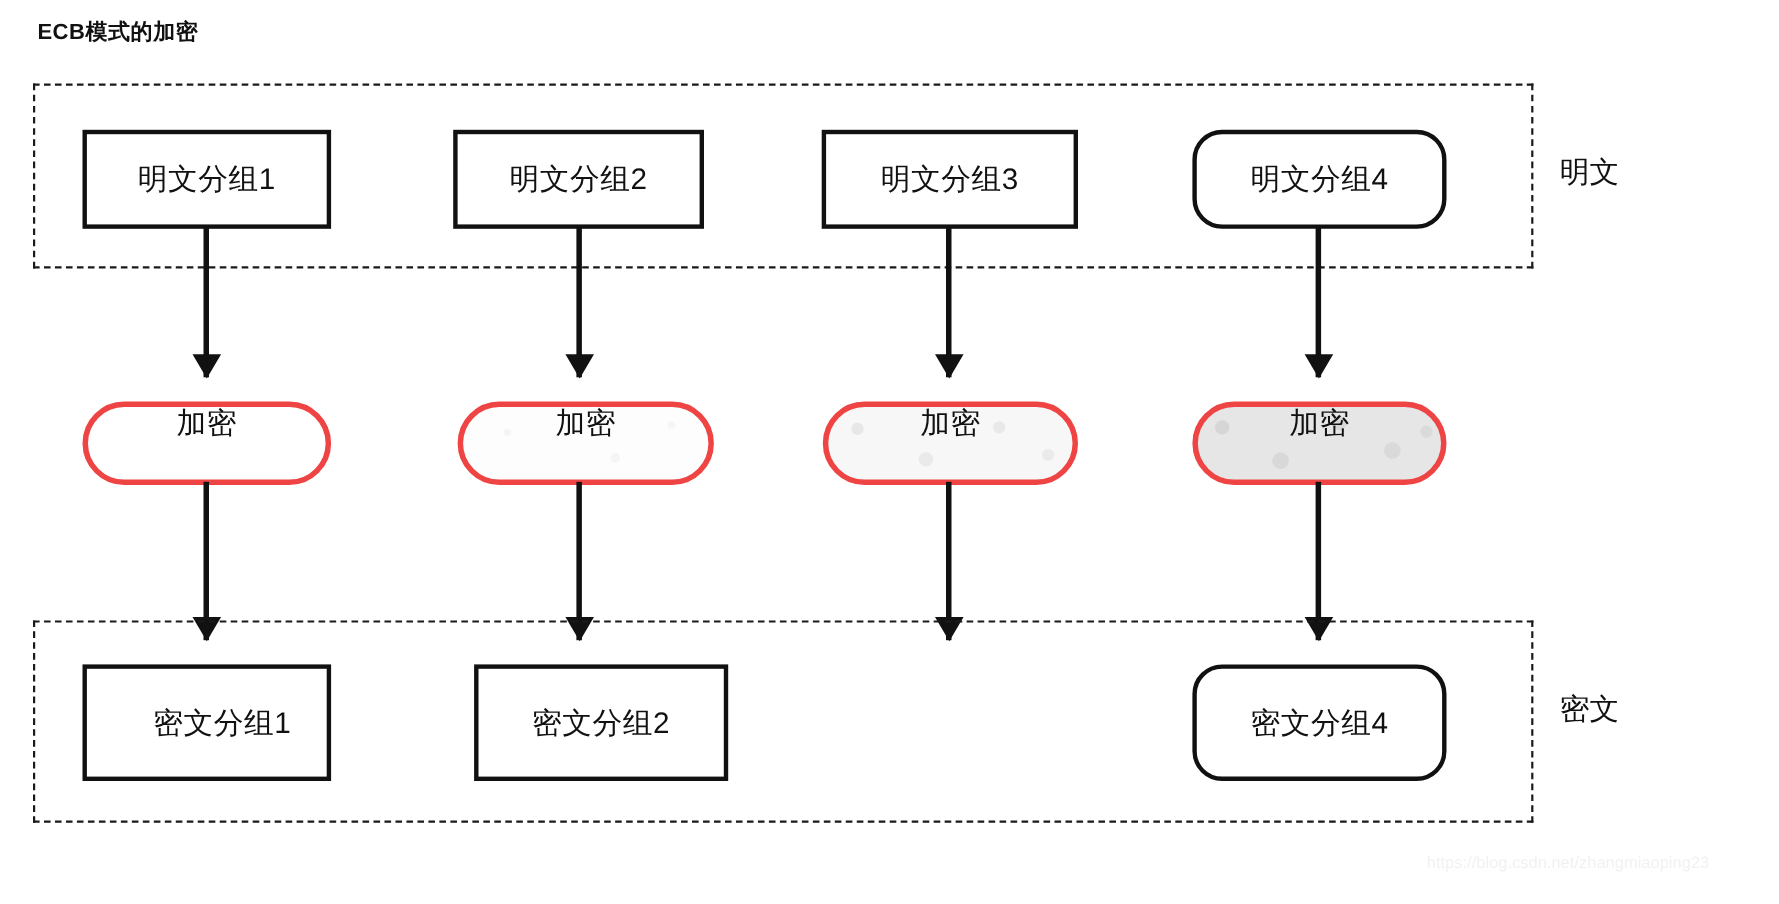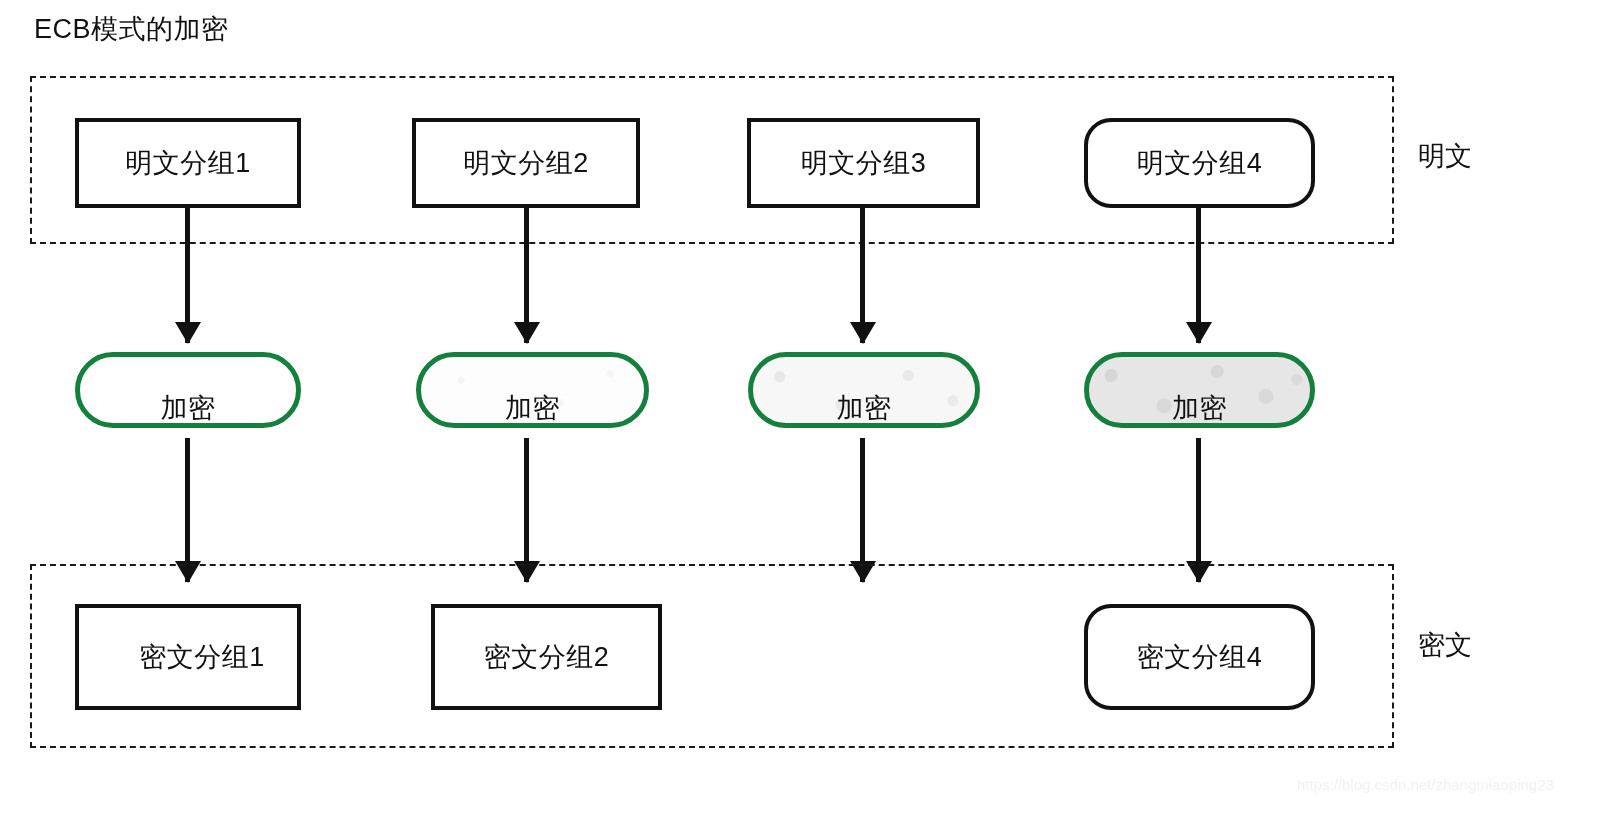--- a/index.html
+++ b/index.html
@@ -16,25 +16,26 @@
     height: 822px;
     background: #ffffff;
     overflow: hidden;
   }
 
   
   .diagram-title {
     position: absolute;
     left: 34px;
     top: 12px;
-    font-size: 27px;
+    font-size: 20px;
     line-height: 34px;
     color: #111111;
     letter-spacing: 0.5px;
     white-space: nowrap;
+    font-weight: bold;
   }
 
   
   .dashed-group {
     position: absolute;
     border: 2px dashed #1a1a1a;
     background: transparent;
     box-sizing: border-box;
   }
   #plaintext-group {
@@ -88,27 +89,27 @@
   .col-4 { left: 1084px; width: 231px; border-radius: 27px; }
 
   .cipher-block.col-1 { left: 75px;   width: 226px; padding-left: 28px; }
   .cipher-block.col-2 { left: 412px;  width: 231px; margin-left: 19px; }
   .cipher-block.col-3 { left: 747px;  width: 233px; }
   .cipher-block.col-4 { left: 1084px; width: 231px; }
 
   
   .pill {
     position: absolute;
-    top: 352px;
+    top: 365px;
     height: 76px;
-    border: 5px solid #15803d;
+    border: 5px solid #ef4444;
     border-radius: 40px;
     box-sizing: border-box;
     display: flex;
-    align-items: flex-end;
+    align-items: flex-start;
     justify-content: center;
     background: #ffffff;
   }
   .pill .pill-label {
     font-size: 27px;
     line-height: 30px;
     color: #111111;
     white-space: nowrap;
     letter-spacing: 0.5px;
     position: relative;

